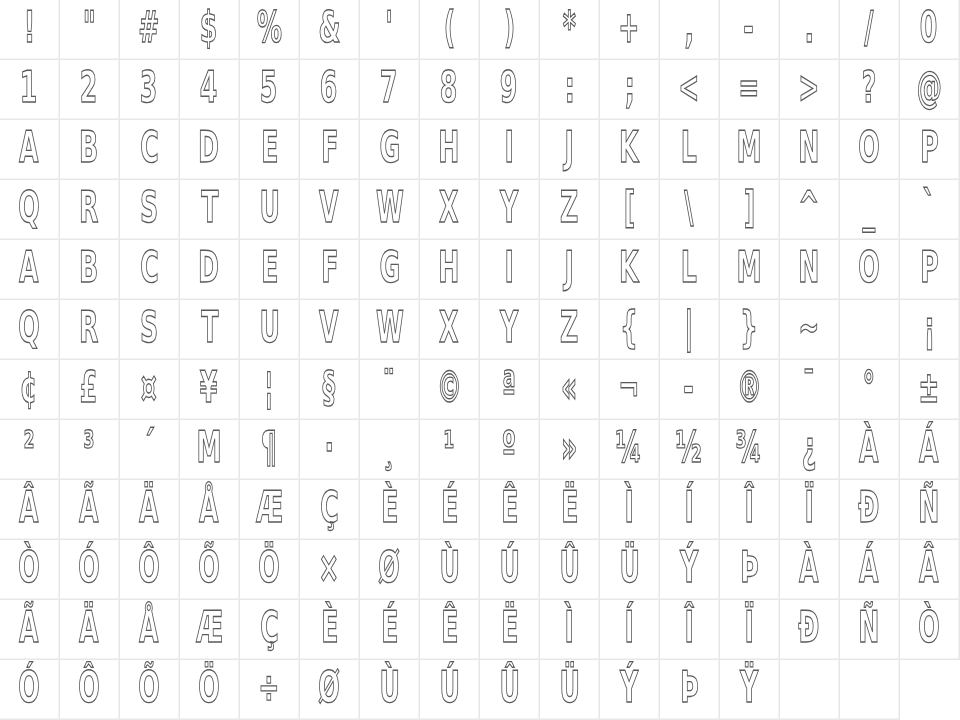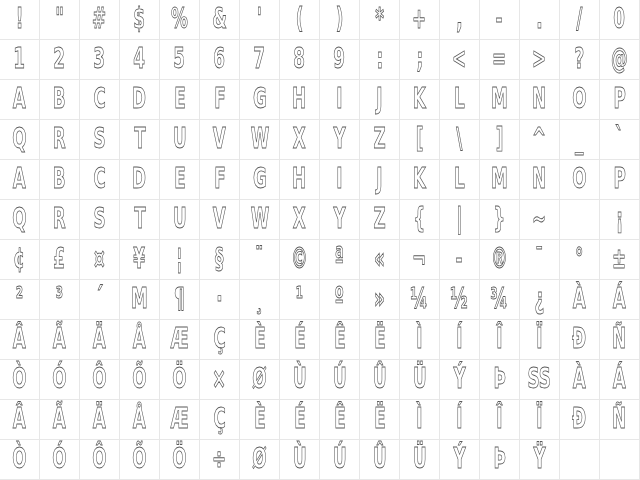--- a/index.html
+++ b/index.html
@@ -675,23 +675,20 @@
   </div>
 
   <div class="cell">
     <span class="glyph">Ý</span>
   </div>
 
   <div class="cell">
     <span class="glyph">Þ</span>
   </div>
 
-  <div class="cell">
-    <span class="glyph">ß</span>
-  </div>
 
   <div class="cell">
     <span class="glyph">à</span>
   </div>
 
   <div class="cell">
     <span class="glyph">á</span>
   </div>
 
   <div class="cell">

